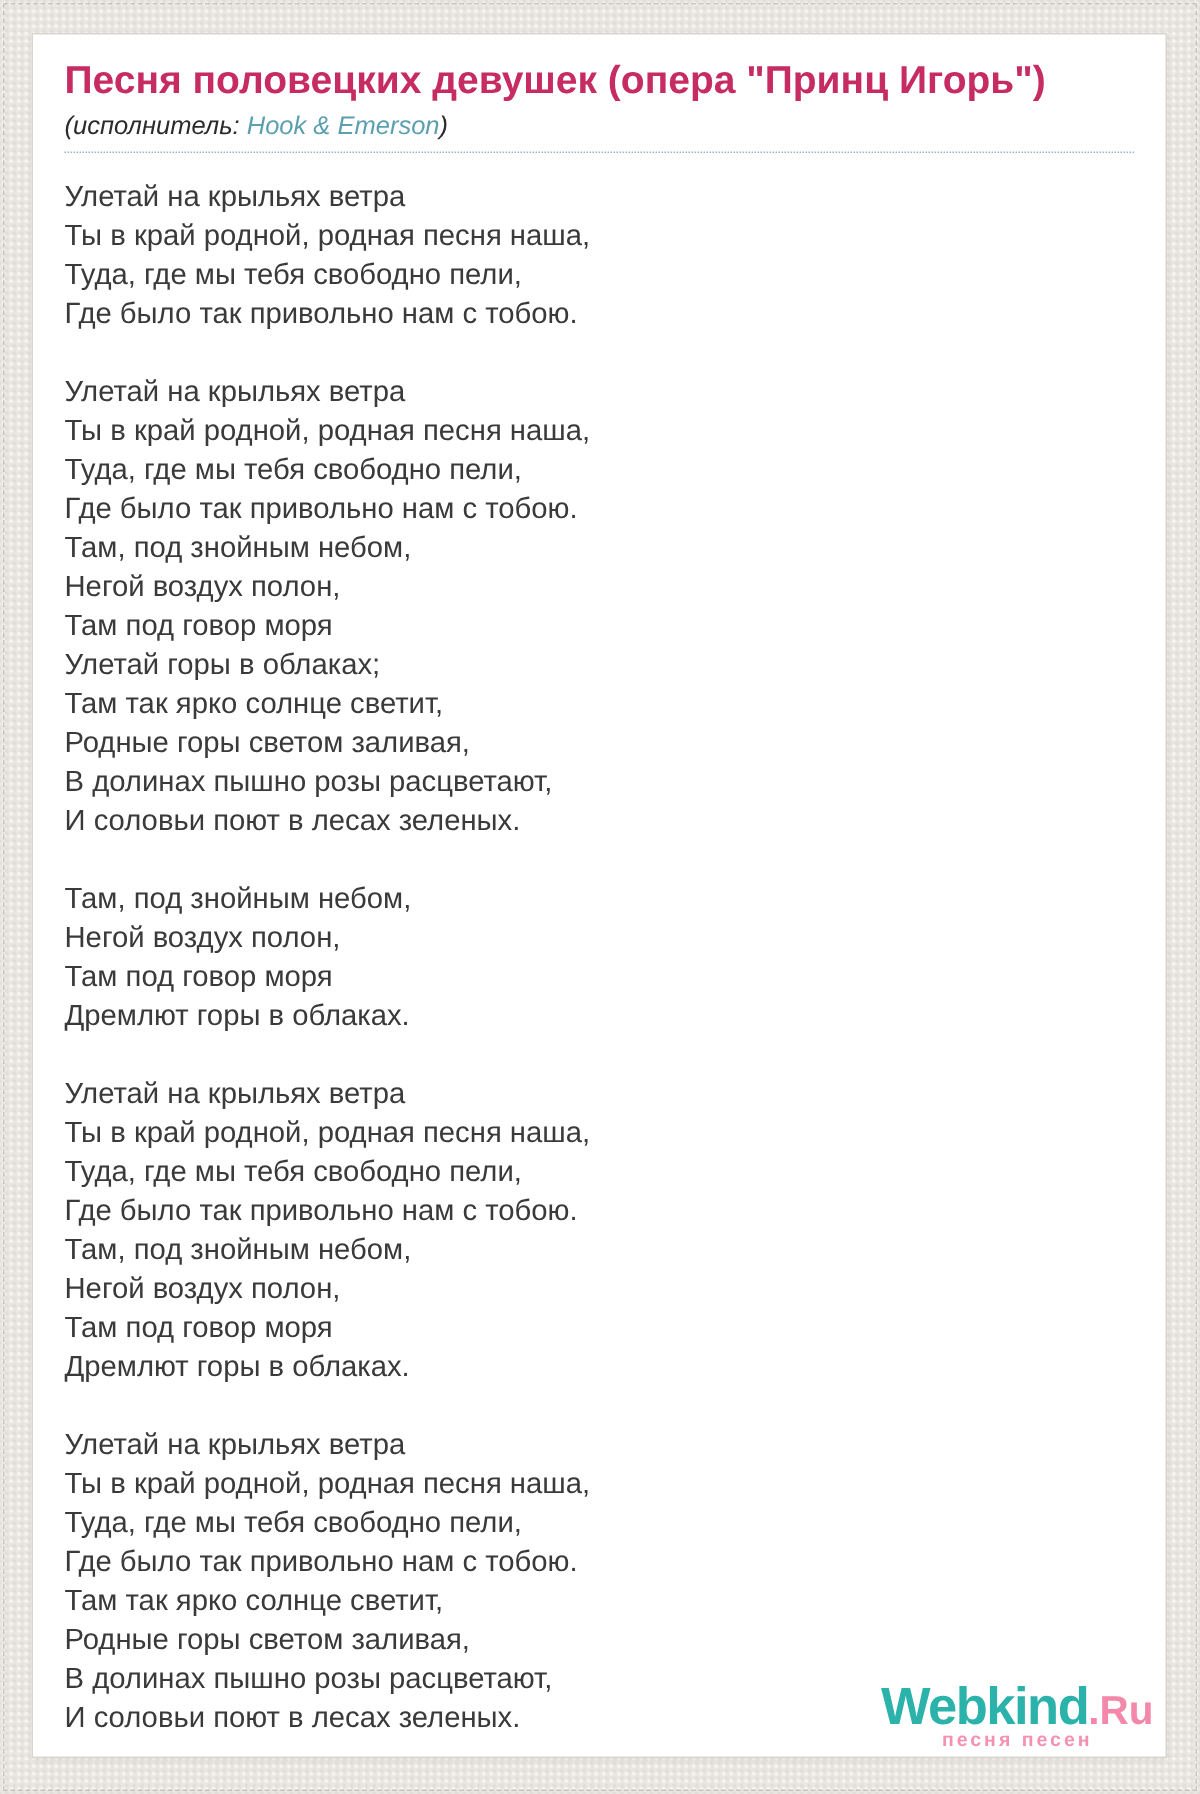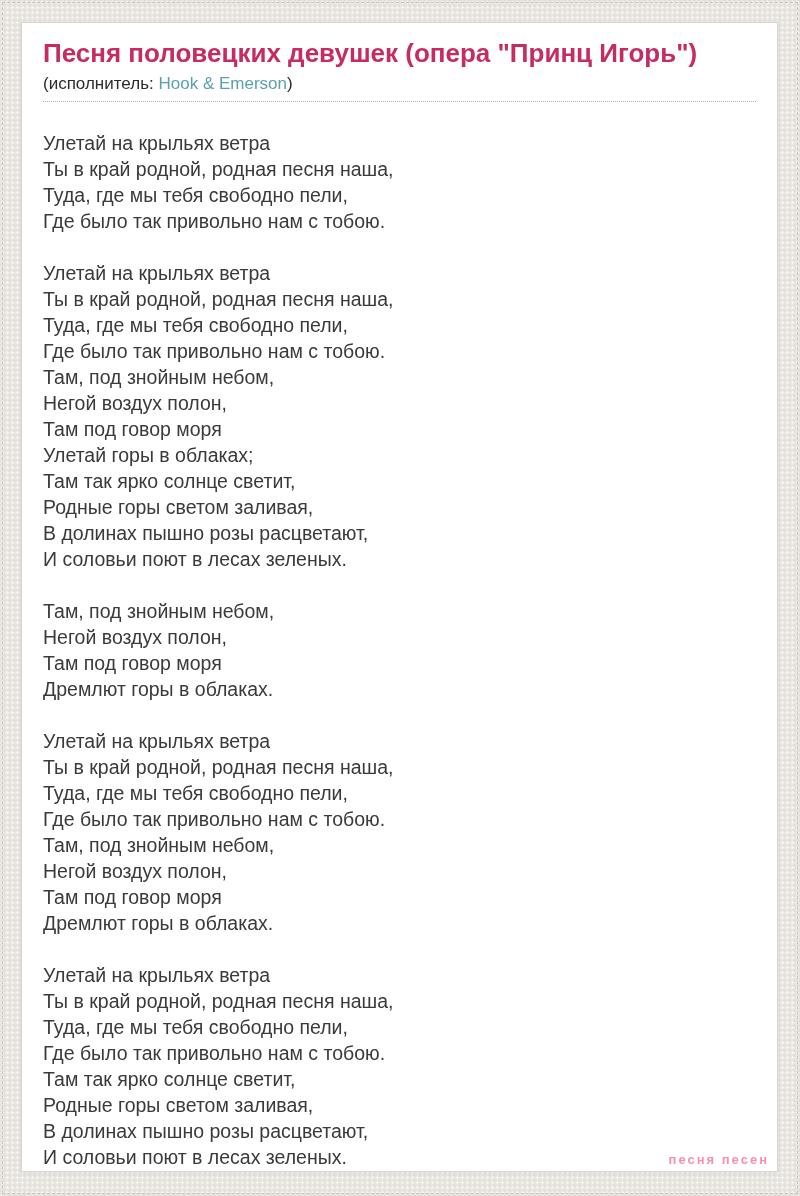--- a/index.html
+++ b/index.html
@@ -37,32 +37,33 @@
     font-size: 26px;
     font-weight: bold;
     line-height: 33px;
     color: var(--title_color, #c62c62);
   }
   .subtitle {
     margin-top: 3px;
     font-size: 17px;
     line-height: 22px;
     color: #2b2b2b;
+    font-style: italic;
   }
   .artist-link {
     color: var(--link_color, #5ba0af);
     text-decoration: none;
     cursor: pointer;
   }
   .separator {
     border-bottom: 1px dotted #9db3c8;
     margin-top: 6px;
   }
   .lyrics {
-    margin-top: 28px;
+    margin-top: 16px;
     font-size: 19.5px;
     line-height: 26px;
     color: #3a3a3a;
   }
   .stanza + .stanza { margin-top: 26px; }
   .logo {
     position: absolute;
     right: 8px; bottom: 1px;
     text-align: center;
     text-decoration: none;
@@ -146,17 +147,19 @@
           <div class="line">Туда, где мы тебя свободно пели,</div>
           <div class="line">Где было так привольно нам с тобою.</div>
           <div class="line">Там так ярко солнце светит,</div>
           <div class="line">Родные горы светом заливая,</div>
           <div class="line">В долинах пышно розы расцветают,</div>
           <div class="line">И соловьи поют в лесах зеленых.</div>
         </div>
       </div>
 
     <a class="logo">
+      <div><span class="logo-main">Webkind</span><span class="logo-suffix">.Ru</span>
+      </div>
       <div class="tagline">песня песен</div>
     </a>
 
   </div>
 </div>
 
 </body></html>

